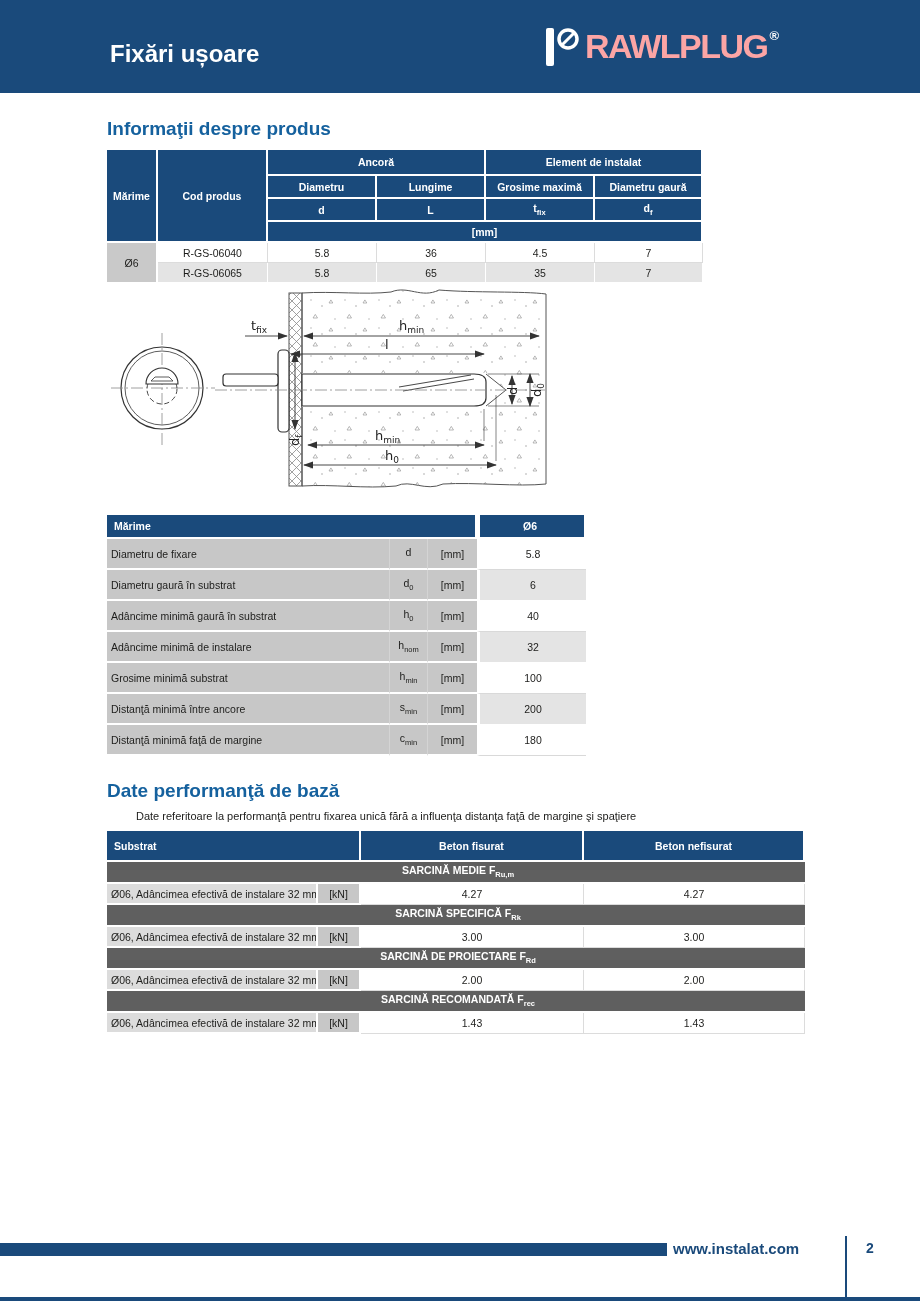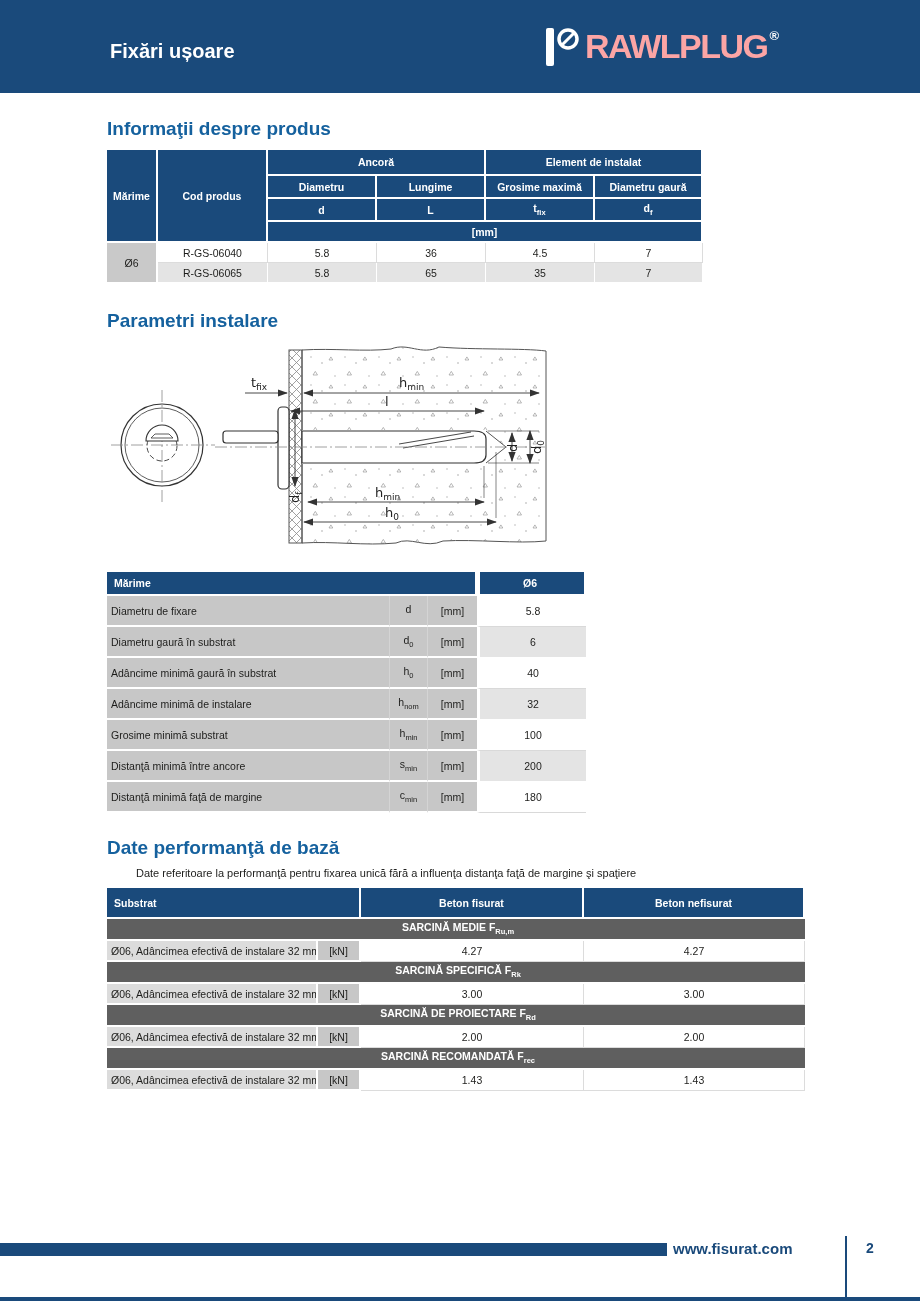--- a/index.html
+++ b/index.html
@@ -1,21 +1,21 @@
 <!DOCTYPE html>
 <html><head>
 <meta charset="utf-8">
 <style>
   html,body{margin:0;padding:0;background:#ffffff;}
   .page{position:relative;width:920px;height:1301px;background:#ffffff;
         font-family:"Liberation Sans",sans-serif;overflow:hidden;}
 
   
   .top-bar{position:absolute;top:0;left:0;width:920px;height:93px;background:#1a4a7b;}
-  .top-title{position:absolute;left:110px;top:40px;color:#ffffff;font-size:20px;font-weight:bold;}
+  .top-title{position:absolute;left:110px;top:40px;color:#ffffff;font-size:24px;font-weight:bold;}
   .logo{position:absolute;left:545px;top:26px;display:flex;align-items:flex-start;}
   .logo-text{color:#fca5a5;font-size:34px;font-weight:800;letter-spacing:-1.5px;line-height:40px;margin-left:4px;}
   .logo-reg{color:#ffffff;font-size:13px;font-weight:bold;margin-left:2px;margin-top:2px;}
 
   
   .content{padding-top:93px;}
   .sec-title{margin:0 0 0 107px;color:#15619e;font-size:19px;font-weight:bold;line-height:22px;}
   .t1{margin-top:25px;margin-bottom:10px;}
   .t2{margin-top:27px;margin-bottom:8px;}
   .t3{margin-top:24px;margin-bottom:0;}
@@ -132,21 +132,20 @@
       <tr class="alt">
         <td class="data">R-GS-06065</td>
         <td class="data">5.8</td>
         <td class="data">65</td>
         <td class="data">35</td>
         <td class="data">7</td>
       </tr>
     </tbody>
       </table>
 
-    <h2 class="sec-title t2">Parametri instalare</h2>
 
     <div class="diagram-wrap">
       <svg width="450" height="212" viewBox="0 0 450 212" font-family="DejaVu Sans, sans-serif">
         <defs>
           <pattern id="speckle" width="34" height="28" patternUnits="userSpaceOnUse">
             <path d="M6 7 l4.5 0 l-2.2 -3.6 z" fill="none" stroke="#9a9a9a" stroke-width="0.7"></path>
             <path d="M22 20 l3.8 0 l-1.9 -3.1 z" fill="none" stroke="#9a9a9a" stroke-width="0.7"></path>
             <circle cx="15" cy="23" r="0.8" fill="#a8a8a8"></circle>
             <circle cx="28" cy="8" r="0.7" fill="#a8a8a8"></circle>
             <circle cx="4" cy="17" r="0.7" fill="#a8a8a8"></circle>
@@ -319,18 +318,18 @@
         <td class="rlbl">Ø06, Adâncimea  efectivă  de instalare  32 mm</td>
         <td class="runit">[kN]</td>
         <td class="rval">1.43</td>
         <td class="rval">1.43</td>
       </tr>
     </tbody>
       </table>
   </div>
 
   <div class="footer-bar"></div>
-  <a class="footer-link" href="#" style="text-decoration:none;">www.fisurat.com</a>
+  <a class="footer-link" href="#" style="text-decoration:none;">www.instalat.com</a>
   <div class="footer-vline"></div>
   <span class="footer-page">2</span>
   <div class="bottom-strip"></div>
 
 </div>
 
 </body></html>

